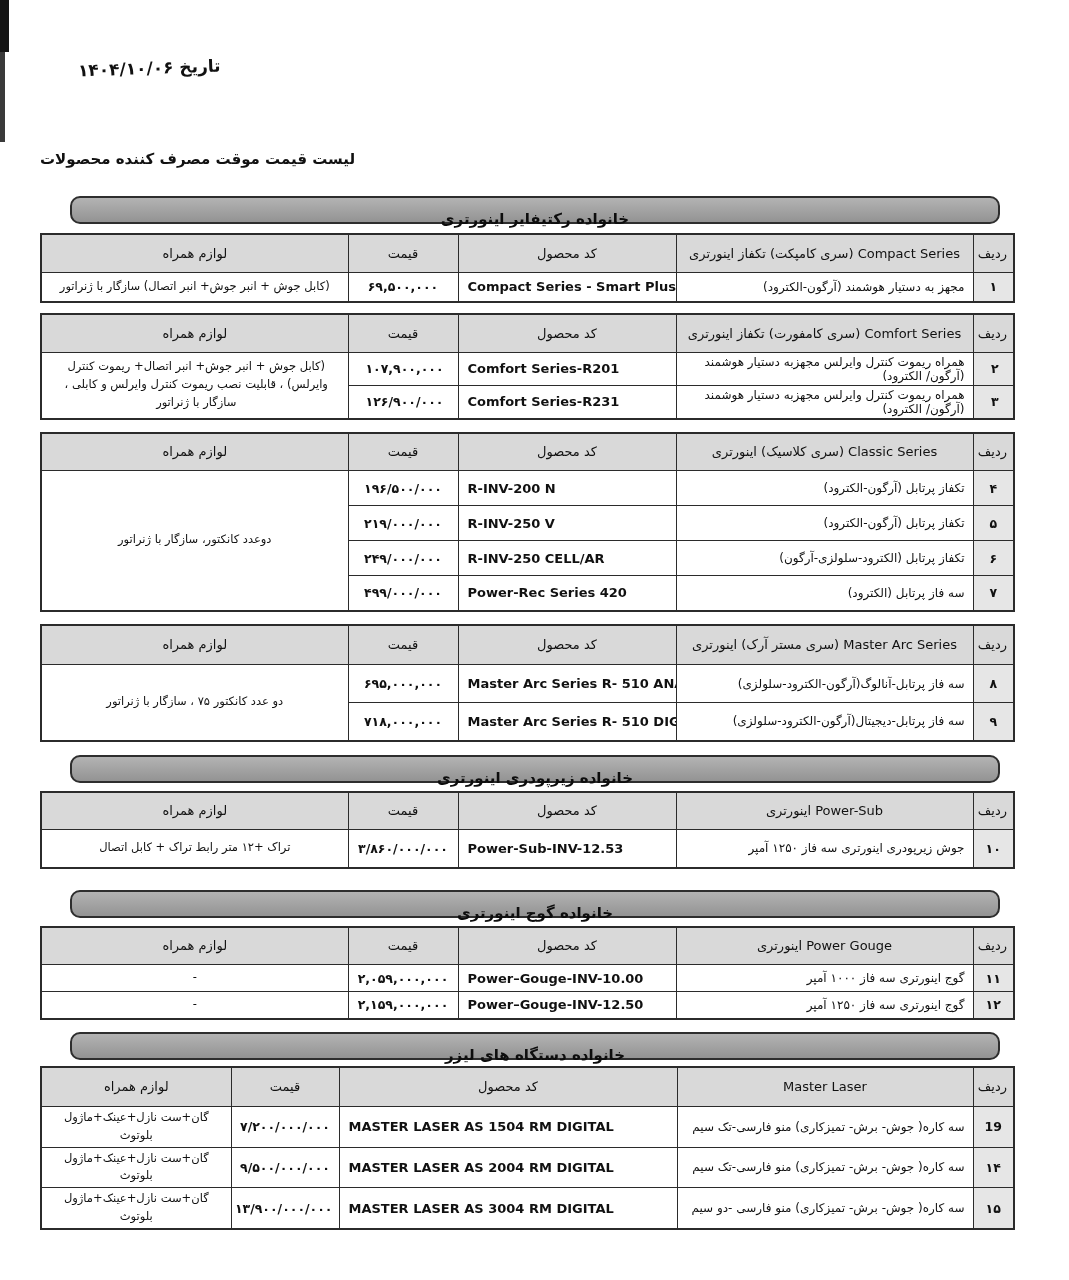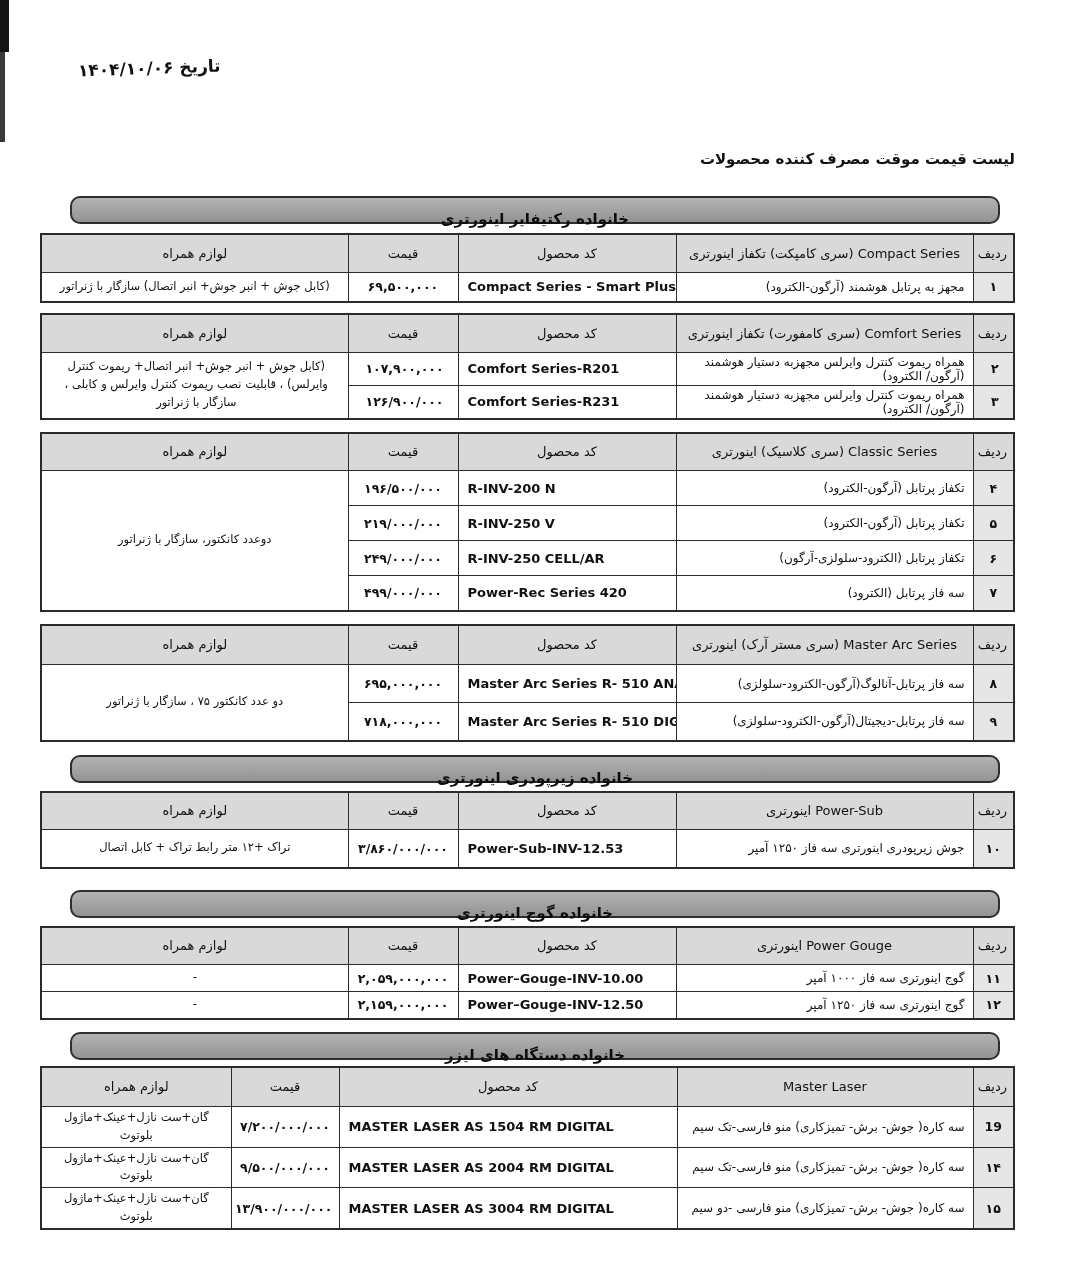--- a/index.html
+++ b/index.html
@@ -10,21 +10,21 @@
   }
   .scan-mark{position:absolute;top:0;left:0;width:9px;height:52px;background:#151515;}
   .scan-mark2{position:absolute;top:52px;left:0;width:5px;height:90px;background:#3a3a3a;}
   .date-line{
     position:absolute;top:58px;left:78px;
     font-size:17px;font-weight:bold;letter-spacing:1px;
     transform:rotate(-2deg);white-space:nowrap;direction:rtl;
   }
   .page{padding:150px 54px 0 40px;}
   .doc-title{
-    text-align:right;font-size:15px;font-weight:bold;margin:0 0 0 0;
+    text-align:left;font-size:15px;font-weight:bold;margin:0 0 0 0;
   }
   .banner{
     margin:28px 15px 0 30px;height:28px;line-height:42px;
     background:linear-gradient(#b3b3b3,#939393);
     border:2px solid #2e2e2e;border-radius:10px;
     text-align:center;font-size:15px;font-weight:bold;color:#0d0d0d;
     box-sizing:border-box;
   }
   .banner.b2{margin-top:13px;}
   .banner.b3{margin-top:21px;}
@@ -105,21 +105,21 @@
         <th>ردیف</th>
         <th>Compact Series (سری کامپکت) تکفاز اینورتری</th>
         <th>کد محصول</th>
         <th>قیمت</th>
         <th>لوازم همراه</th>
       </tr>
     </thead>
     <tbody>
       <tr>
         <td class="td-row">۱</td>
-        <td class="td-desc">مجهز به پرتابل هوشمند (آرگون-الکترود)</td>
+        <td class="td-desc">مجهز به دستیار هوشمند (آرگون-الکترود)</td>
         <td class="td-code">Compact Series - Smart Plus B</td>
         <td class="td-price">۶۹,۵۰۰,۰۰۰</td>
         <td class="td-acc">(کابل جوش + انبر جوش+ انبر اتصال) سازگار با ژنراتور</td>
       </tr>
     </tbody>
   </table>
 
   <table class="price-table t-comfort">
     <colgroup>
         <col class="c-row">

